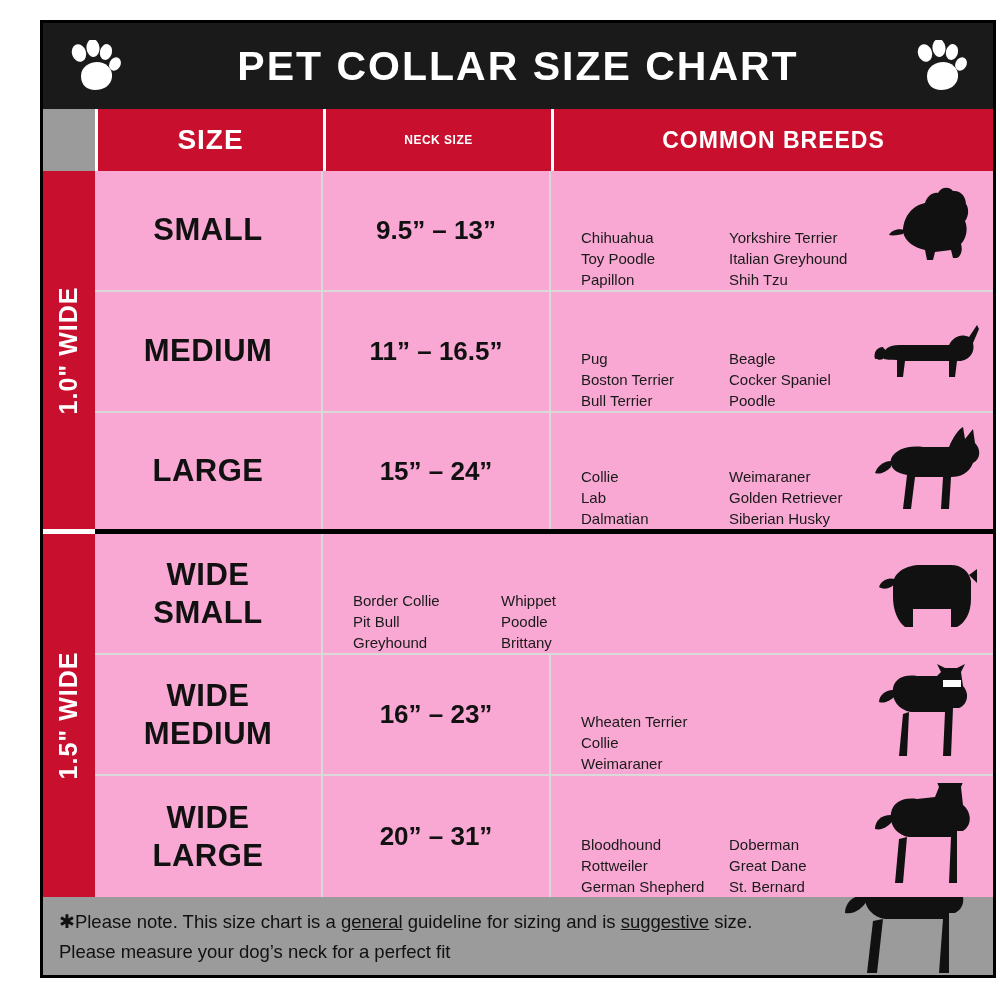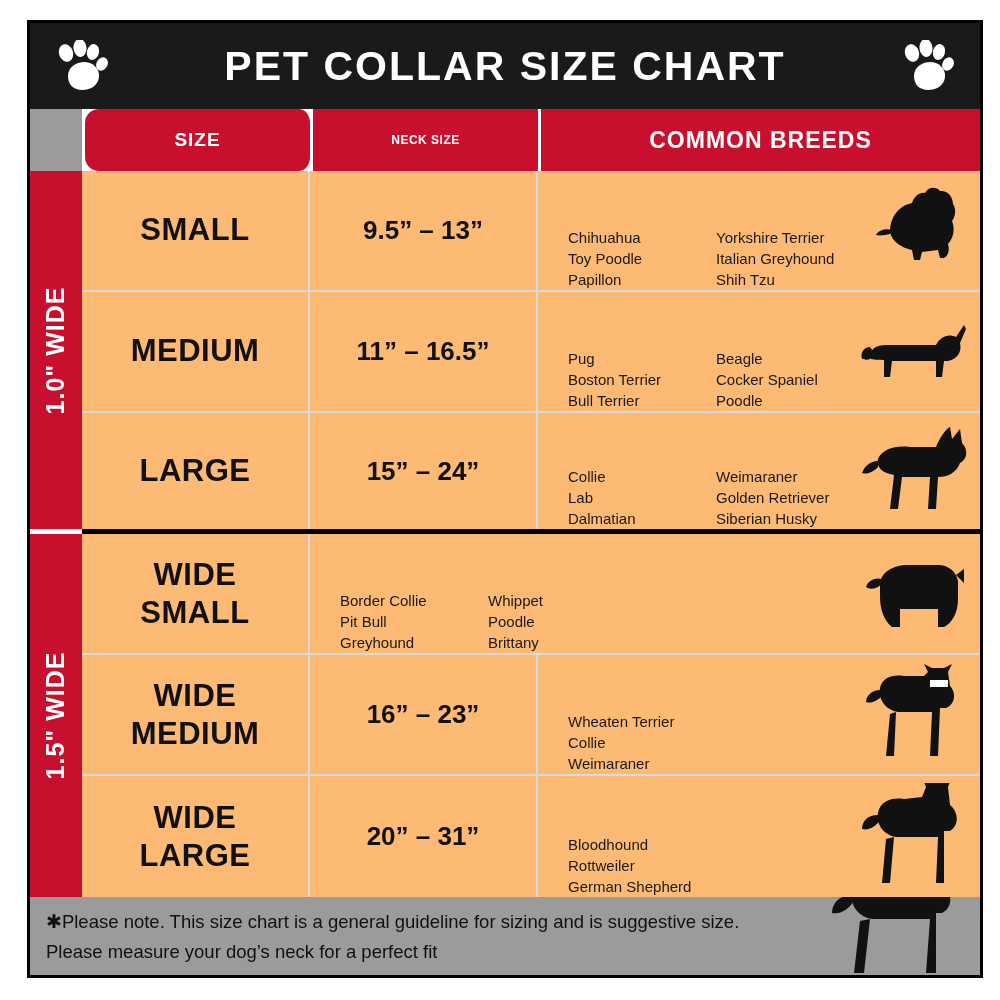--- a/index.html
+++ b/index.html
@@ -11,21 +11,21 @@
     width: 1000px;
     height: 1000px;
     font-family: "Liberation Sans", sans-serif;
     overflow: hidden;
   }
   .chart {
     position: relative;
     width: 1000px;
     height: 1000px;
     box-sizing: border-box;
-    padding: 20px 22px 22px 27px;
+    padding: 20px 22px 22px 40px;
     background: #ffffff;
   }
   .frame {
     position: relative;
     width: 956px;
     height: 958px;
     border: 3px solid #000000;
     box-sizing: border-box;
     background: #ffffff;
     overflow: hidden;
@@ -72,21 +72,21 @@
     color: #ffffff;
     font-weight: bold;
     display: flex;
     align-items: center;
     justify-content: center;
     border-right: 3px solid #ffffff;
     box-sizing: border-box;
     position: relative;
   }
   .colhead .hcell:last-child { border-right: none; }
-  .h-size { flex: 0 0 228px; font-size: 19px; letter-spacing: 1px; border-radius: 14px; }
+  .h-size { flex: 0 0 228px; font-size: 28px; letter-spacing: 1px; }
   .h-length { flex: 0 0 228px; font-size: 23px; letter-spacing: 0.5px; }
   .h-length .sub {
     font-size: 12px;
     font-weight: bold;
     letter-spacing: 0.5px;
     line-height: 12px;
     margin-bottom: 1px;
   }
   .h-breeds { flex: 1 1 auto; font-size: 23px; letter-spacing: 1px; }
 
@@ -123,21 +123,21 @@
     flex: 1 1 auto;
     display: flex;
     flex-direction: column;
   }
   .row {
     display: flex;
     height: 147px;
     border-bottom: 2px solid #d9d9d9;
     box-sizing: border-box;
     position: relative;
-    background: #fdba74;
+    background: #f9a8d4;
   }
   .row.group-end {
     border-bottom: 5px solid #000000;
   }
   .row.last { border-bottom: none; }
   .cell-size {
     flex: 0 0 228px;
     display: flex;
     flex-direction: column;
     align-items: center;
@@ -197,21 +197,21 @@
     position: relative;
     overflow: hidden;
   }
   .footer-line {
     font-size: 18.5px;
     color: #111111;
     line-height: 30px;
     position: relative;
     z-index: 2;
   }
-  .footer-line .u { }
+  .footer-line .u { text-decoration: underline; }
   .footer-dog {
     position: absolute;
     right: 10px;
     bottom: 0;
     width: 160px;
     height: 120px;
     z-index: 1;
   }
   .star { font-size: 19px; }
 </style>
@@ -360,20 +360,23 @@
         <div class="row last">
           <div class="cell-size">
             <div>WIDE</div>
             <div>LARGE</div>
           </div>
           <div class="cell-length">20” – 31”</div>
           <div class="cell-breeds">
             <div class="breed-col first" style="white-space:pre">Bloodhound
 Rottweiler
 German Shepherd</div>
+            <div class="breed-col second" style="white-space:pre">Doberman
+Great Dane
+St. Bernard</div>
             <svg class="silhouette" viewBox="0 0 120 112">
               <path d="M74 4 L70 -6 L78 0 L92 0 L100 -6 L96 4 L98 22 C106 28 108 42 98 48 L92 48 L92 100 L84 100 L86 54 L44 54 C32 52 24 42 26 30 C28 18 40 14 52 16 L70 14 Z" fill="#111"></path>
               <path d="M26 32 C16 32 10 38 10 46 C18 48 24 42 28 38 Z" fill="#111"></path>
               <path d="M42 54 L38 100 L30 100 L34 56 Z" fill="#111"></path>
             </svg>
           </div>
         </div>
 
       </div>
     </div>

